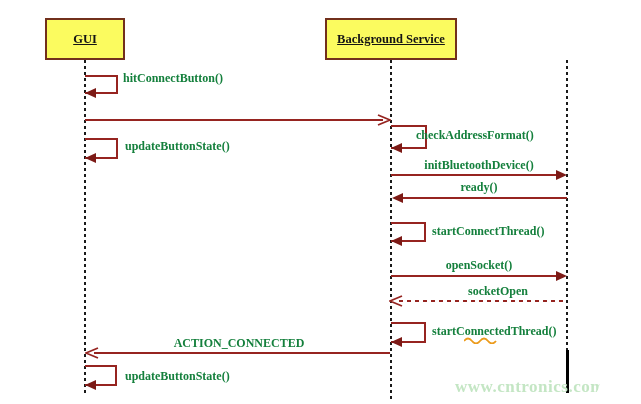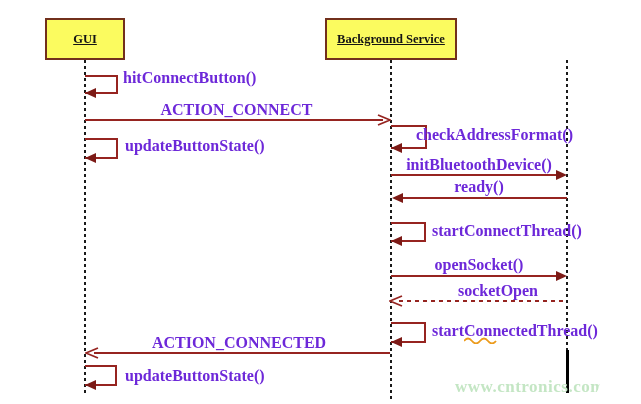--- a/index.html
+++ b/index.html
@@ -24,21 +24,21 @@
     background:repeating-linear-gradient(to bottom,#1a1a1a 0 3px,transparent 3px 6px);
   }
   .blackline{position:absolute;width:3px;background:#000000;}
   
   .hline{position:absolute;height:2px;background:#962420;}
   .hline.dashedline{
     background:repeating-linear-gradient(to right,#962420 0 4px,transparent 4px 8px);
   }
   
   .mlabel{
-    position:absolute;font-size:16px;font-weight:bold;color:#6d28d9;
+    position:absolute;font-size:12px;font-weight:bold;color:#15803d;
     white-space:nowrap;line-height:14px;
   }
   .mlabel.centered{text-align:center;}
   
   .loop{
     position:absolute;box-sizing:border-box;
     border-top:2px solid #962420;border-right:2px solid #962420;border-bottom:2px solid #962420;
   }
   
   .tri{position:absolute;width:0;height:0;border-top:5px solid transparent;border-bottom:5px solid transparent;}
@@ -75,21 +75,20 @@
     <span class="tri left"></span>
   </div>
   <div class="mlabel" style="left:123px;top:71px;">hitConnectButton()</div>
 
   <div class="hline" style="left:85px;top:119px;width:298px;"></div>
   <div class="openhead" style="left:377px;top:114px;">
     <svg width="14" height="12" viewBox="0 0 14 12">
         <path d="M1,1 L13,6 L1,11" fill="none" stroke="#962420" stroke-width="1.8"></path>
       </svg>
   </div>
-  <div class="mlabel centered" style="left:85px;top:103px;width:303px;">ACTION_CONNECT</div>
 
   <div class="loop" style="left:85px;top:138px;width:33px;height:21px;">
     <span class="tri left"></span>
   </div>
   <div class="mlabel" style="left:125px;top:139px;">updateButtonState()</div>
 
   <div class="loop" style="left:391px;top:125px;width:36px;height:24px;">
     <span class="tri left"></span>
   </div>
   <div class="mlabel" style="left:416px;top:128px;">checkAddressFormat()</div>

